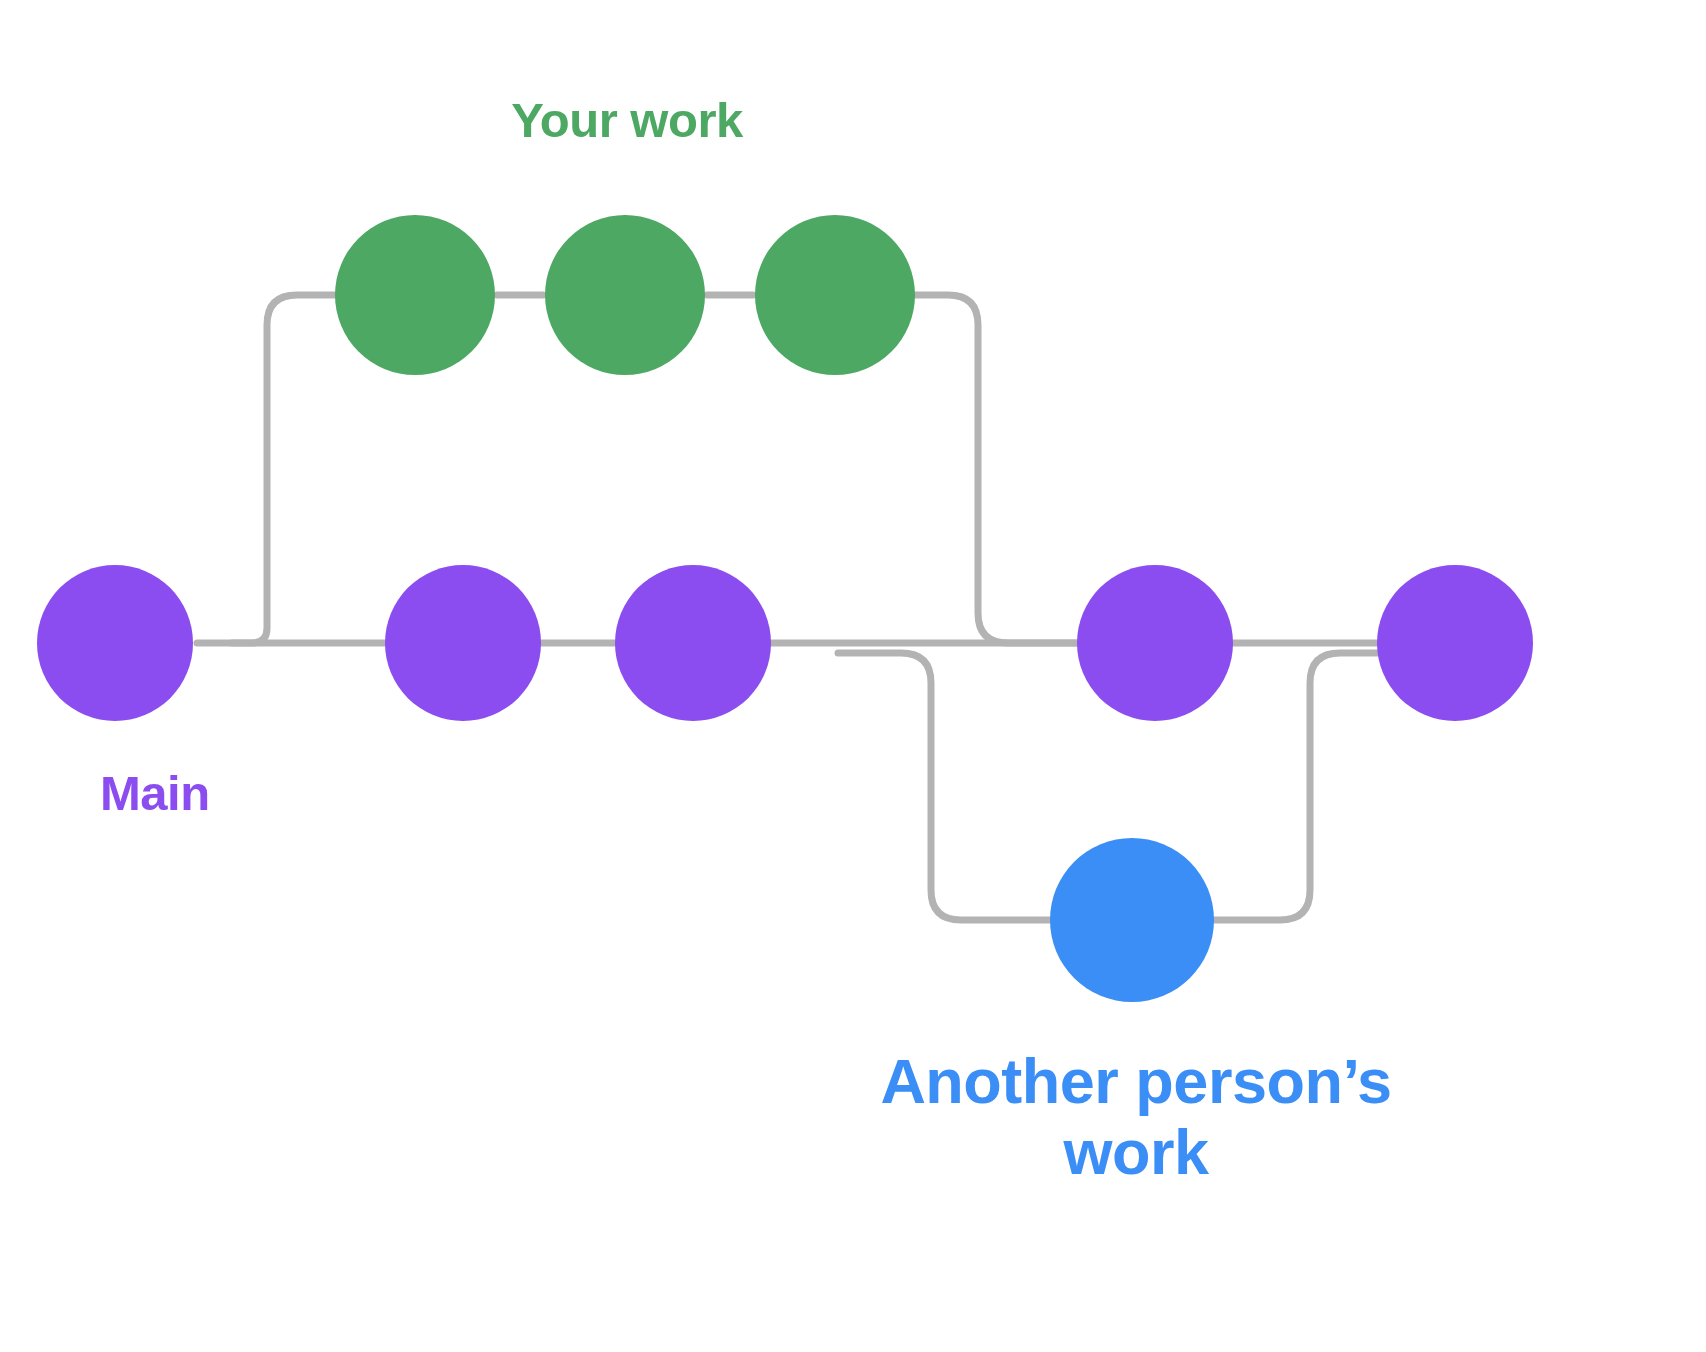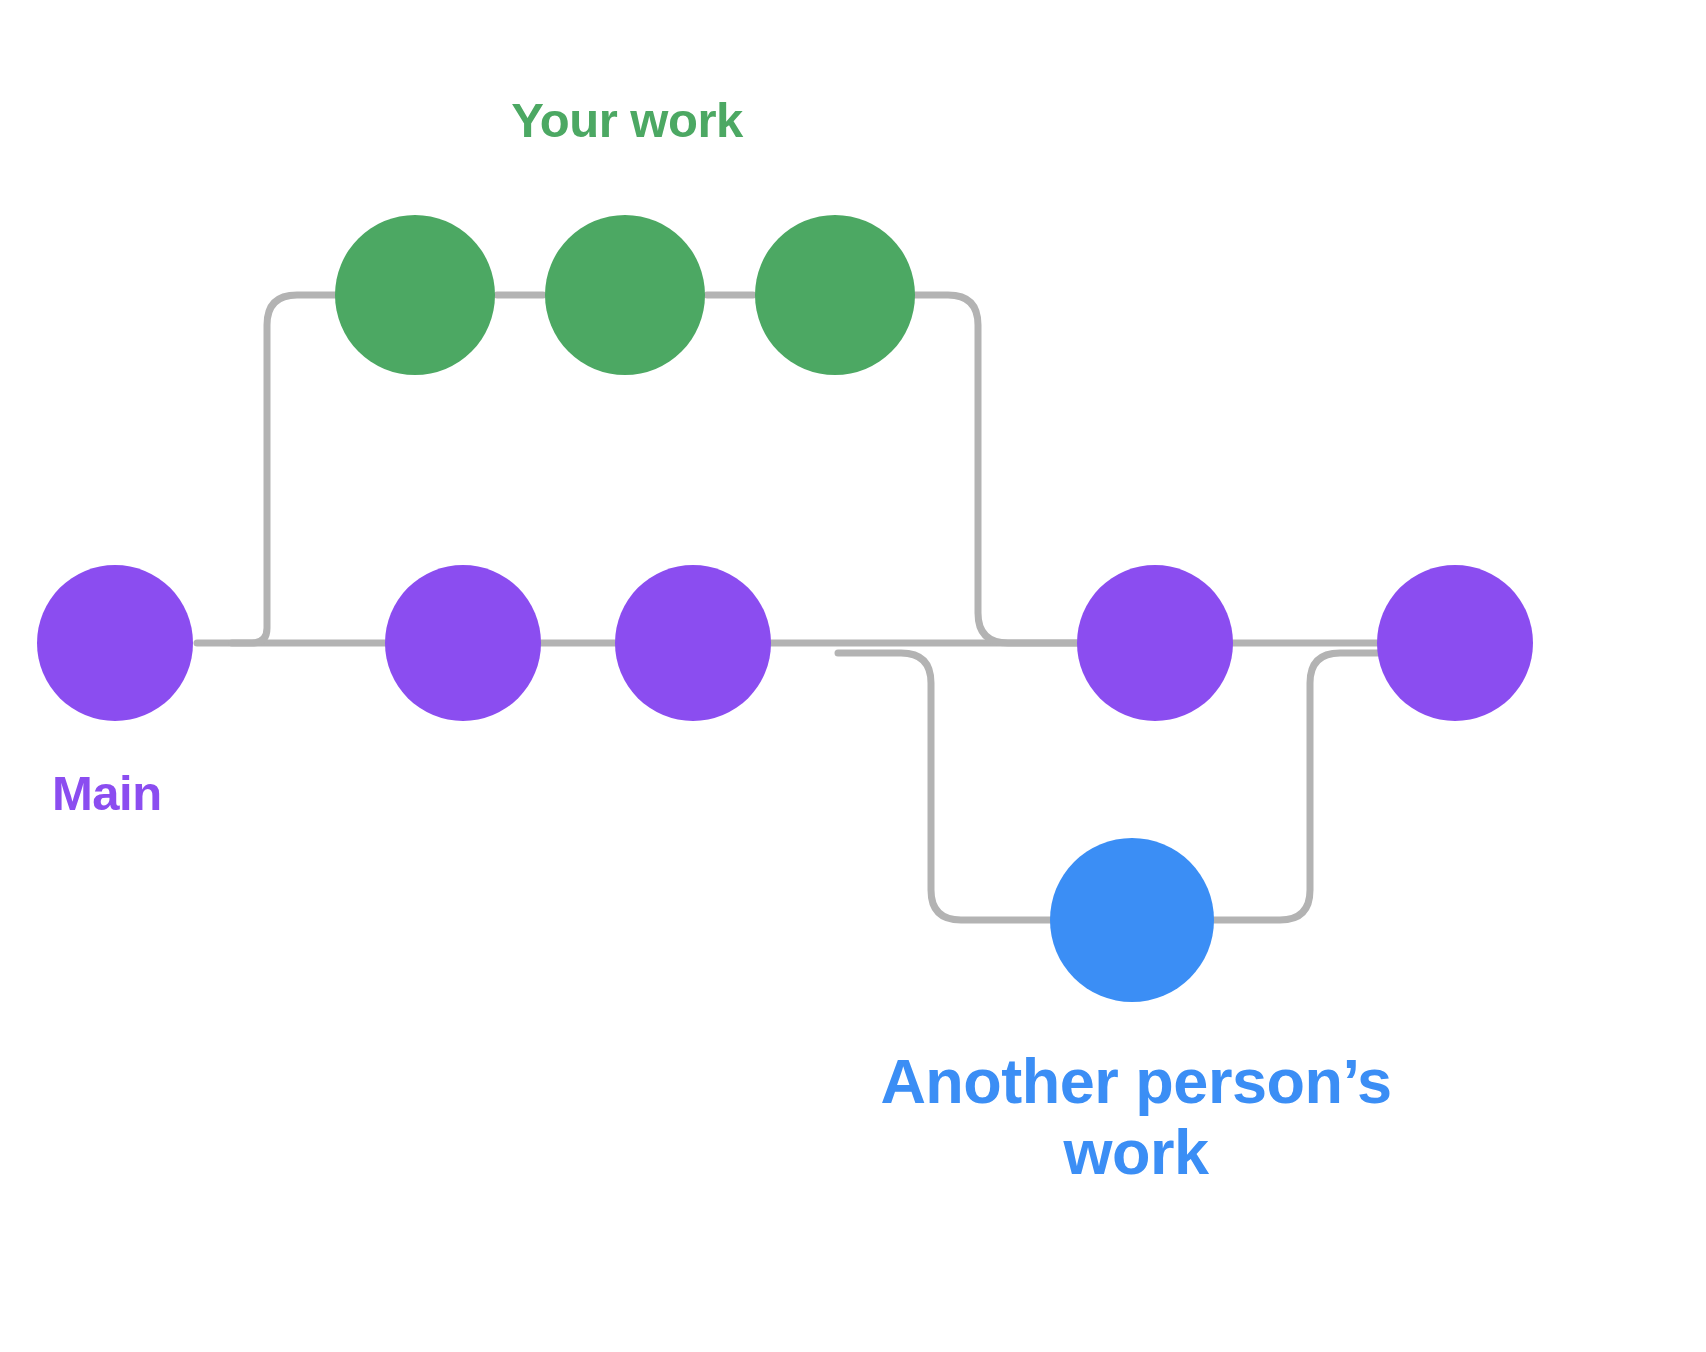--- a/index.html
+++ b/index.html
@@ -82,18 +82,18 @@
       <circle cx="1455" cy="643" r="78" fill="#8B4DF0"></circle>
       <circle cx="415" cy="295" r="80" fill="#4CA863"></circle>
       <circle cx="625" cy="295" r="80" fill="#4CA863"></circle>
       <circle cx="835" cy="295" r="80" fill="#4CA863"></circle>
       <circle cx="1132" cy="920" r="82" fill="#3B8EF5"></circle>
     </g>
   </svg>
 
   <div class="label" id="label-your-work" style="color: rgb(76, 168, 99);">Your work</div>
 
-  <div class="label" id="label-main" style="color: rgb(139, 77, 240);">Main</div>
+  <div class="label" id="label-main" style="color: rgb(139, 77, 240); margin-left: 48px;">Main</div>
 
   <div class="label" id="label-another" style="color: rgb(59, 142, 245);">Another person’s
 work</div>
 
 </div>
 
 </body></html>

